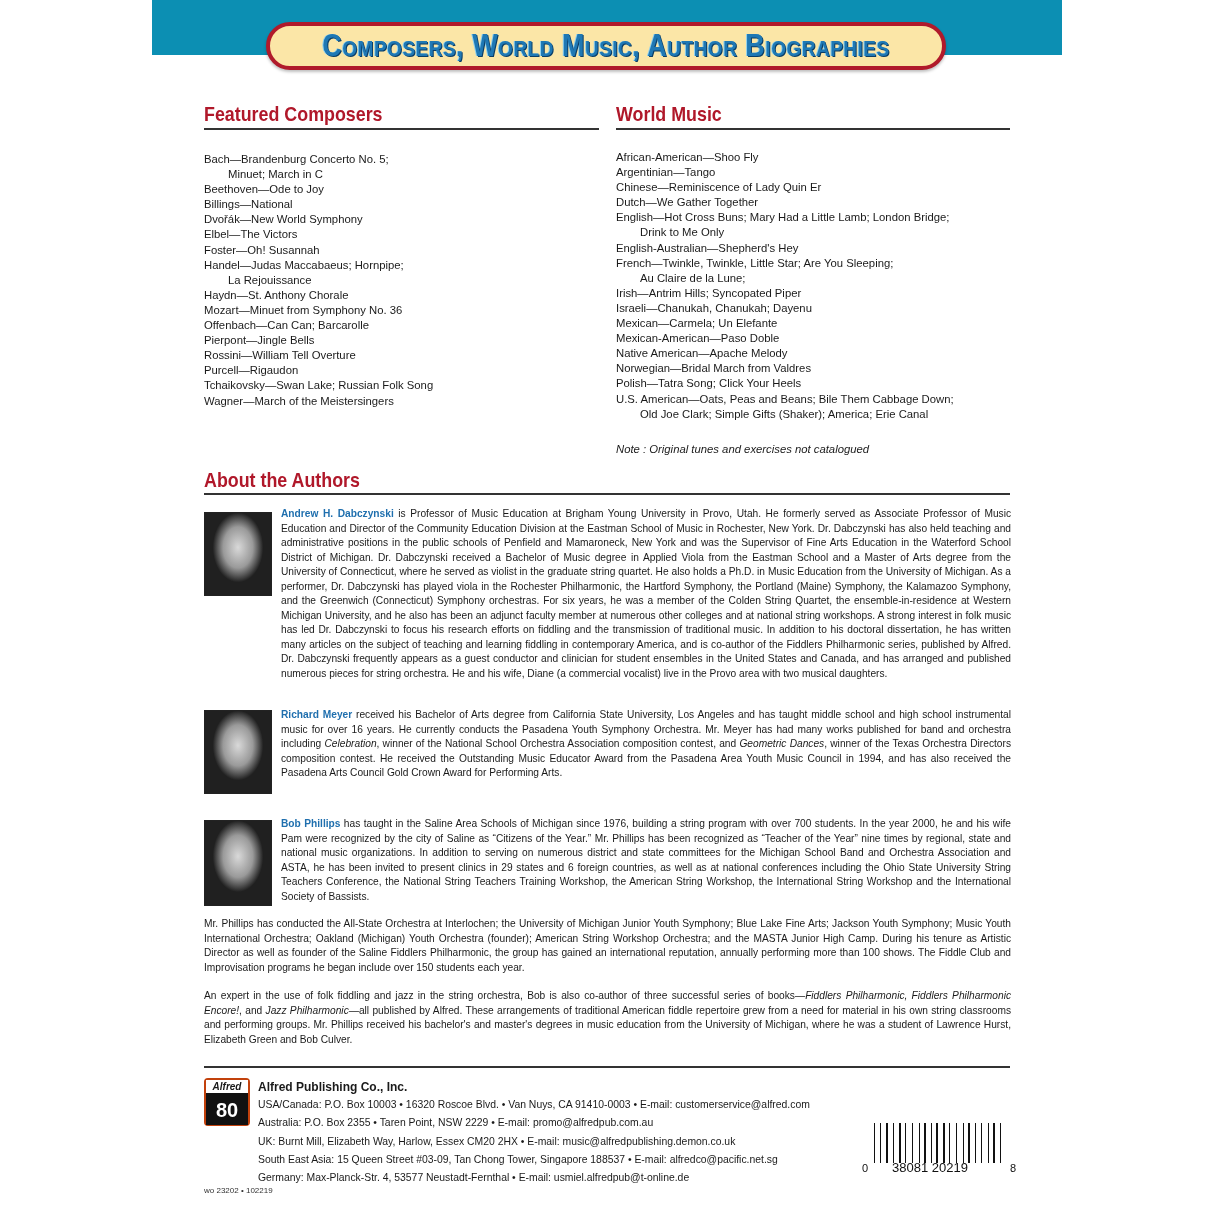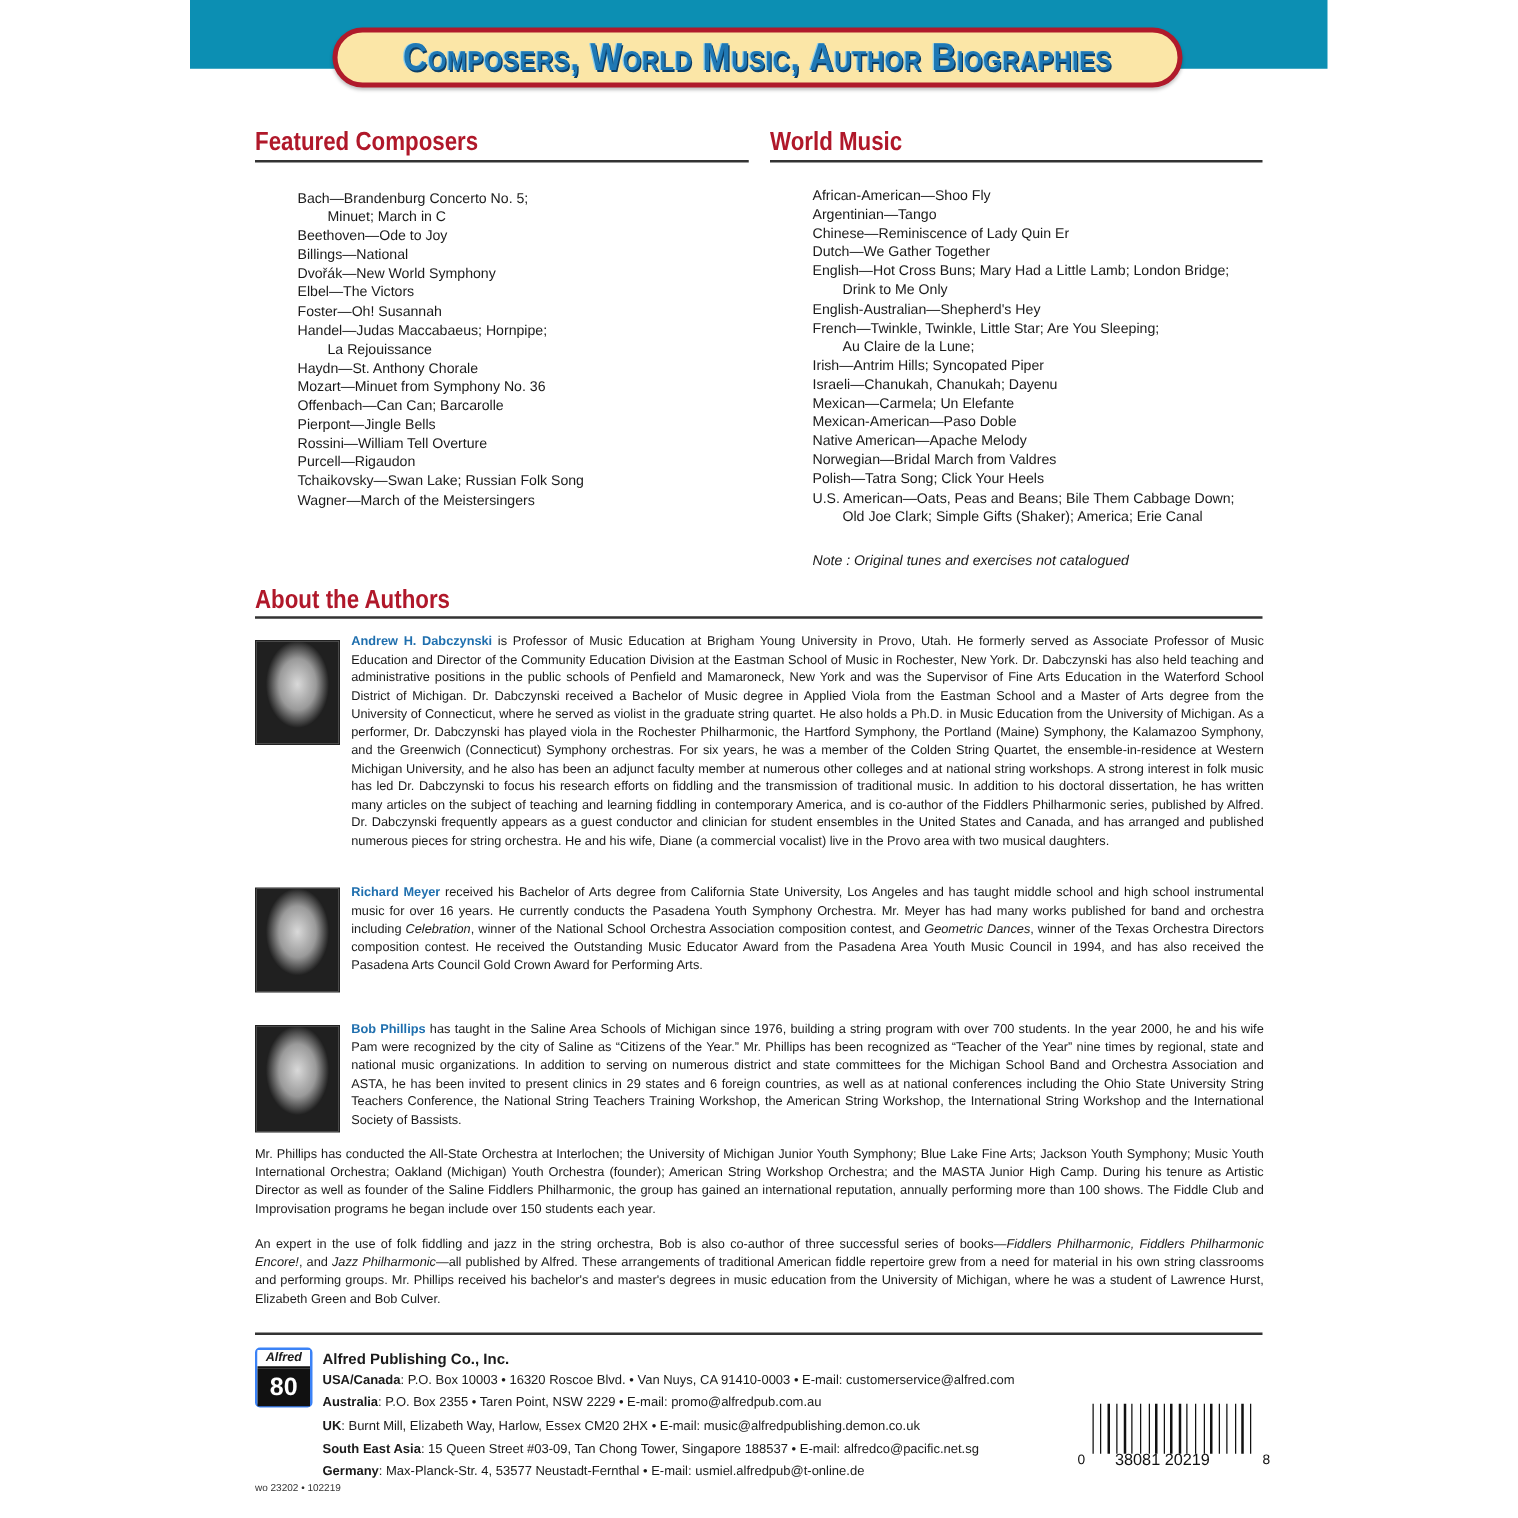--- a/index.html
+++ b/index.html
@@ -9,38 +9,38 @@
   .pill { position:absolute; left:266px; top:22px; width:680px; height:48px;
           border-radius:24px; background:#fbe6a7; border:4px solid #b01a2b;
           box-sizing:border-box; display:flex; align-items:center; justify-content:center;
           box-shadow:0 2px 3px rgba(0,0,0,0.25); }
   .pill span { font-family:"Liberation Sans", sans-serif; font-weight:bold; font-size:27px;
                color:#1f78b4; letter-spacing:0.5px; font-variant:small-caps;
                text-shadow:1px 1px 0 #0b3d66, -1px 0 0 #8fd0ee; transform:scaleY(1.15); }
   .section-title { position:absolute; font-family:"Liberation Sans Narrow","Liberation Sans", sans-serif;
                    font-size:21px; color:#b0182a; font-weight:bold; transform:scaleX(0.85); transform-origin:left; }
   .rule { position:absolute; height:2px; background:#333; }
-  .list { position:absolute; font-size:11.3px; line-height:15.1px; color:#1a1a1a;margin-left:34px; }
+  .list { position:absolute; font-size:11.3px; line-height:15.1px; color:#1a1a1a; }
   .list div.ind { padding-left:24px; }
   .note { font-style:italic; }
   .bio { position:absolute; left:281px; width:730px; font-size:10.2px; line-height:14.5px;
          text-align:justify; color:#1a1a1a; }
   .bio.full { left:204px; width:807px; }
   .bio .nm { color:#1f6fae; font-weight:bold; }
   .photo { position:absolute; width:68px; border:1px solid #222; box-sizing:border-box;
            background: radial-gradient(ellipse 45% 50% at 50% 42%, #d9d9d9 0%, #9a9a9a 50%, #202020 85%); }
-  .logo { position:absolute; left:204px; top:1078px; width:46px; height:48px; border:2px solid #3b82f6;
+  .logo { position:absolute; left:204px; top:1078px; width:46px; height:48px; border:2px solid #c2410c;
           border-radius:4px; box-sizing:border-box; display:flex; flex-direction:column; align-items:center; }
   .logo .lt { font-size:10px; font-weight:bold; font-style:italic; background:#fff; width:100%; text-align:center;
               border-bottom:2px solid #111; line-height:13px; }
   .logo .lb { flex:1; width:100%; background:#111; color:#fff; font-size:20px; font-weight:bold;
               text-align:center; line-height:30px; }
   .pub { position:absolute; left:258px; top:1078px; font-size:10.4px; line-height:18.2px; color:#1a1a1a; }
   .pub .co { font-weight:bold; font-size:12px; }
-  .pub b { font-weight:bold;text-align:center; }
+  .pub b { font-weight:normal;text-align:center; }
   .code { position:absolute; left:204px; top:1186px; font-size:8px; color:#333; }
   .barcode { position:absolute; left:874px; top:1123px; width:130px; height:40px; display:flex; gap:1px; }
   .barcode i { display:block; height:100%; background:#111; }
   .bc-nums { position:absolute; top:1162px; font-size:11px; color:#111; }
 </style>
 </head>
 <body>
 
 <div class="banner"></div>
 <div class="pill">

